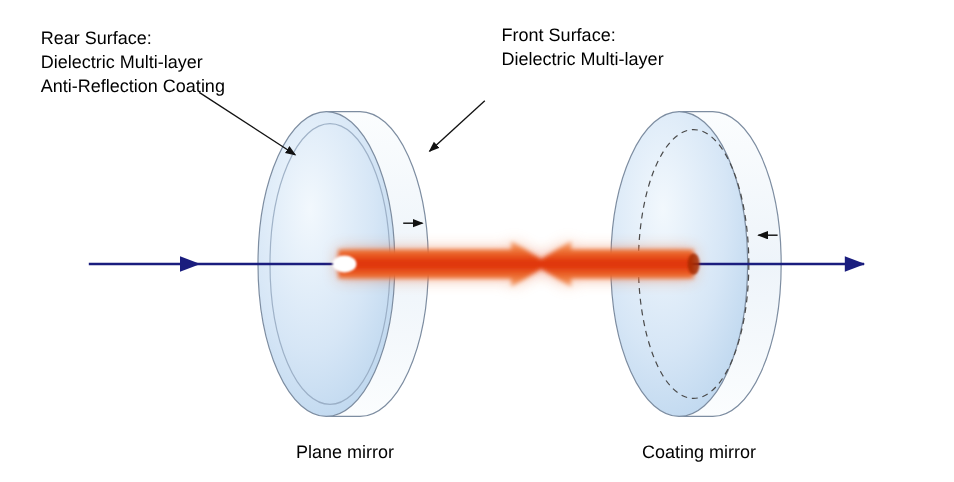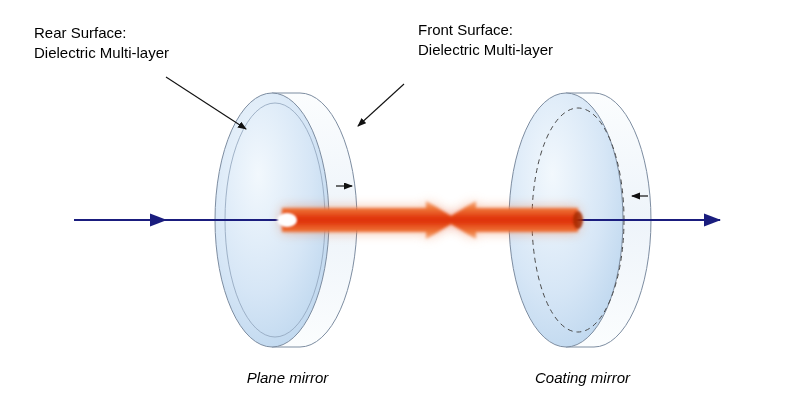--- a/index.html
+++ b/index.html
@@ -17,21 +17,20 @@
     line-height:20px;
     color:#000;
     white-space:nowrap;
   }
   .label span{display:block;}
   .caption{
     position:absolute;
     font-size:15px;
     color:#000;
     text-align:center;
-    font-style:italic;
   }
 </style>
 </head>
 <body>
 
 <div class="stage">
 
   <svg width="795" height="402" viewBox="0 0 795 402">
     <defs>
       <radialGradient id="faceGrad" cx="38%" cy="32%" r="85%">
@@ -100,20 +99,21 @@
     <line x1="336" y1="186" x2="352" y2="186" stroke="#111" stroke-width="1.2" marker-end="url(#arrowBlack)"></line>
     <line x1="648" y1="196" x2="632" y2="196" stroke="#111" stroke-width="1.2" marker-end="url(#arrowBlack)"></line>
 
     <line x1="166" y1="77" x2="246" y2="129" stroke="#111" stroke-width="1.1" marker-end="url(#arrowBlack)"></line>
     <line x1="404" y1="84" x2="358" y2="126" stroke="#111" stroke-width="1.1" marker-end="url(#arrowBlack)"></line>
   </svg>
 
   <div class="label" id="lbl-rear" style="left:34px;top:23px;">
     <span>Rear Surface:</span>
     <span>Dielectric Multi-layer</span>
+    <span>Anti-Reflection Coating</span>
   </div>
 
   <div class="label" id="lbl-front" style="left:399px;top:20px;margin-left:19px;">
     <span>Front Surface:</span>
     <span>Dielectric Multi-layer</span>
   </div>
 
   <div class="caption" style="left:210px;top:369px;width:155px;">Plane mirror</div>
 
   <div class="caption" style="left:505px;top:369px;width:155px;">Coating mirror</div>

